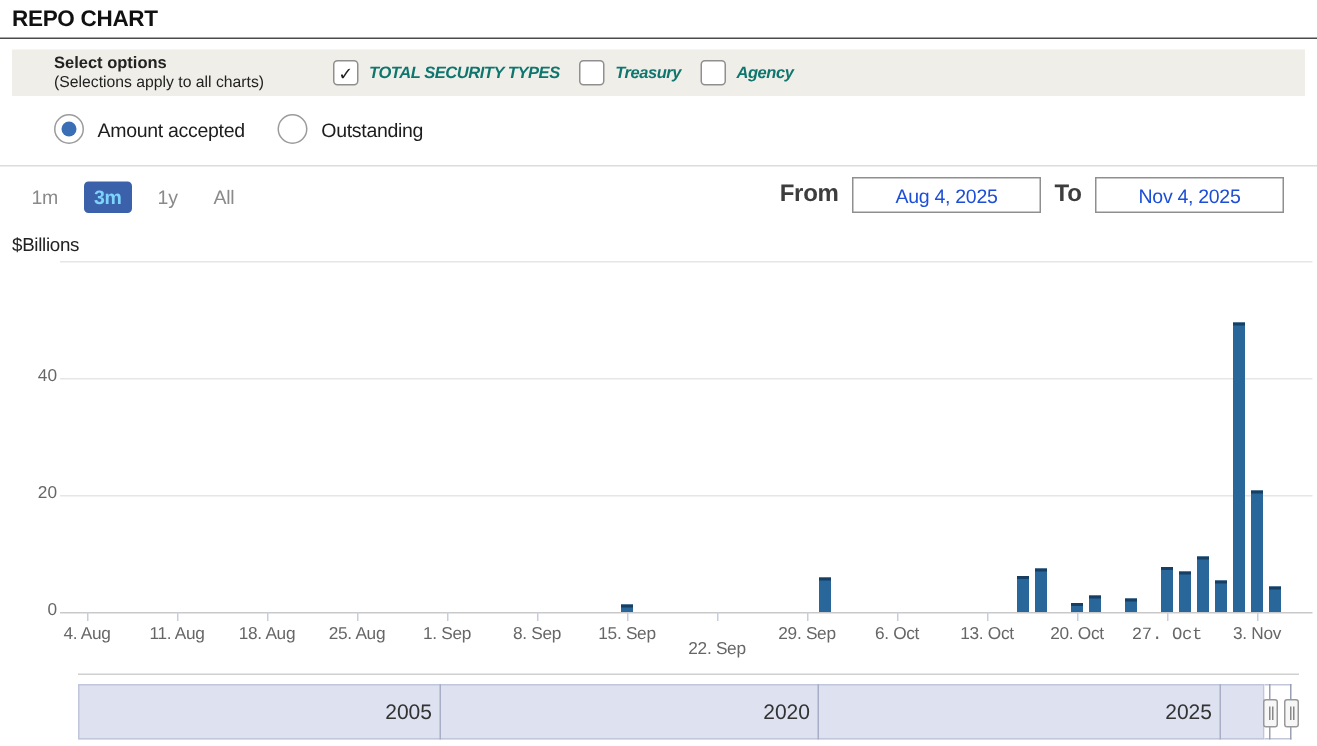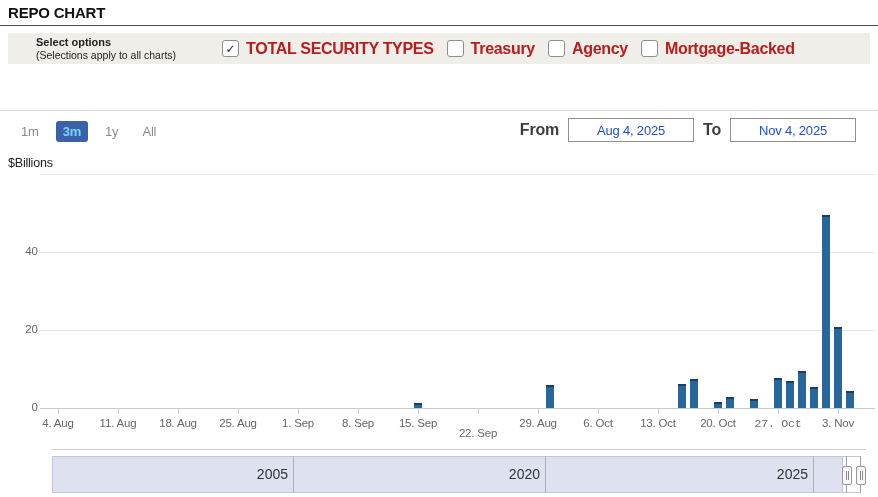--- a/index.html
+++ b/index.html
@@ -15,21 +15,21 @@
   .options-bar{position:absolute;left:8px;top:33px;width:862px;height:31px;background:#f0eee9;
                display:flex;align-items:center;}
   .select-options{margin-left:28px;line-height:1.15;}
   .select-options .l1{font-size:11px;font-weight:bold;color:#222;}
   .select-options .l2{font-size:10.5px;color:#222;}
   .checkbox-row{display:flex;align-items:center;margin-left:46px;gap:13px;}
   .cb-item{display:flex;align-items:center;gap:7px;cursor:pointer;}
   .cb-box{width:15px;height:15px;background:#fff;border:1px solid #8f8f8f;border-radius:3px;
           display:flex;align-items:center;justify-content:center;
           font-size:12px;font-weight:bold;color:#222;line-height:1;}
-  .cb-label{font-size:16px;font-weight:bold;letter-spacing:-0.3px;color:#b91c1c;white-space:nowrap;}
+  .cb-label{font-size:11px;font-weight:bold;letter-spacing:-0.3px;color:#0f766e;white-space:nowrap;font-style:italic;}
 
   
   .metric-row{position:absolute;left:36px;top:76px;display:flex;align-items:center;gap:22px;}
   .radio-item{display:flex;align-items:center;gap:9px;cursor:pointer;}
   .radio-outer{width:18px;height:18px;border-radius:50%;border:1px solid #9b9b9b;background:#fff;
                display:flex;align-items:center;justify-content:center;}
   .radio-dot{width:10px;height:10px;border-radius:50%;background:#3a6fb5;}
   .radio-label{font-size:13px;color:#1d1d1d;letter-spacing:-0.2px;}
   .rule-light{position:absolute;left:0;top:110px;width:878px;height:1px;background:#dcdcdc;}
 
@@ -87,27 +87,35 @@
           <span class="cb-label">TOTAL SECURITY TYPES</span>
         </div>
         <div class="cb-item">
           <span class="cb-box"></span>
           <span class="cb-label">Treasury</span>
         </div>
         <div class="cb-item">
           <span class="cb-box"></span>
           <span class="cb-label">Agency</span>
         </div>
-        <div class="cb-item">
-          <span class="cb-box"></span>
-          <span class="cb-label">Mortgage-Backed</span>
-        </div>
       </div>
   </div>
 
+  <div class="metric-row" id="metric-row">
+      <div class="radio-item">
+        <span class="radio-outer">
+          <span class="radio-dot"></span>
+        </span>
+        <span class="radio-label">Amount accepted</span>
+      </div>
+      <div class="radio-item">
+        <span class="radio-outer"></span>
+        <span class="radio-label">Outstanding</span>
+      </div>
+    </div>
   <div class="rule-light"></div>
 
   <div class="range-row">
     <div class="range-buttons" id="range-buttons">
         <span class="rbtn">1m</span>
         <span class="rbtn active">3m</span>
         <span class="rbtn">1y</span>
         <span class="rbtn">All</span>
       </div>
     <div class="date-controls">
@@ -137,21 +145,21 @@
       <div class="xtick-label" style="left: 208px; top: 267px;">25. Aug</div>
       <div class="xtick-mark" style="left: 298px; top: 258px;"></div>
       <div class="xtick-label" style="left: 268px; top: 267px;">1. Sep</div>
       <div class="xtick-mark" style="left: 358px; top: 258px;"></div>
       <div class="xtick-label" style="left: 328px; top: 267px;">8. Sep</div>
       <div class="xtick-mark" style="left: 418px; top: 258px;"></div>
       <div class="xtick-label" style="left: 388px; top: 267px;">15. Sep</div>
       <div class="xtick-mark" style="left: 478px; top: 258px;"></div>
       <div class="xtick-label" style="left: 448px; top: 277px;">22. Sep</div>
       <div class="xtick-mark" style="left: 538px; top: 258px;"></div>
-      <div class="xtick-label" style="left: 508px; top: 267px;">29. Aug</div>
+      <div class="xtick-label" style="left: 508px; top: 267px;">29. Sep</div>
       <div class="xtick-mark" style="left: 598px; top: 258px;"></div>
       <div class="xtick-label" style="left: 568px; top: 267px;">6. Oct</div>
       <div class="xtick-mark" style="left: 658px; top: 258px;"></div>
       <div class="xtick-label" style="left: 628px; top: 267px;">13. Oct</div>
       <div class="xtick-mark" style="left: 718px; top: 258px;"></div>
       <div class="xtick-label" style="left: 688px; top: 267px;">20. Oct</div>
       <div class="xtick-mark" style="left: 778px; top: 258px;"></div>
       <div class="xtick-label" style="left: 748px; top: 267px; font-family: Liberation Mono, monospace;">27. Oct</div>
       <div class="xtick-mark" style="left: 838px; top: 258px;"></div>
       <div class="xtick-label" style="left: 808px; top: 267px;">3. Nov</div>

